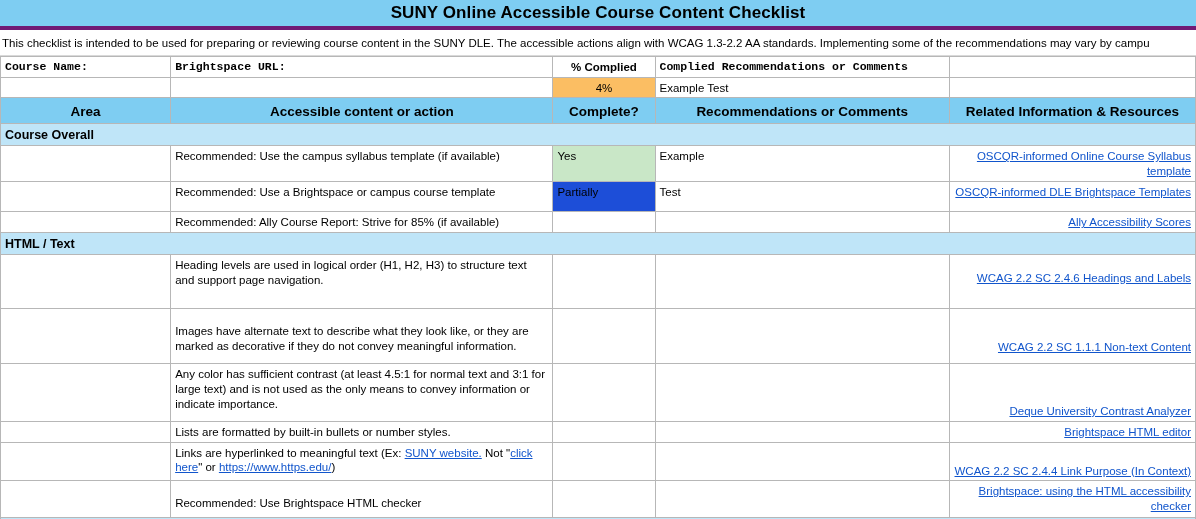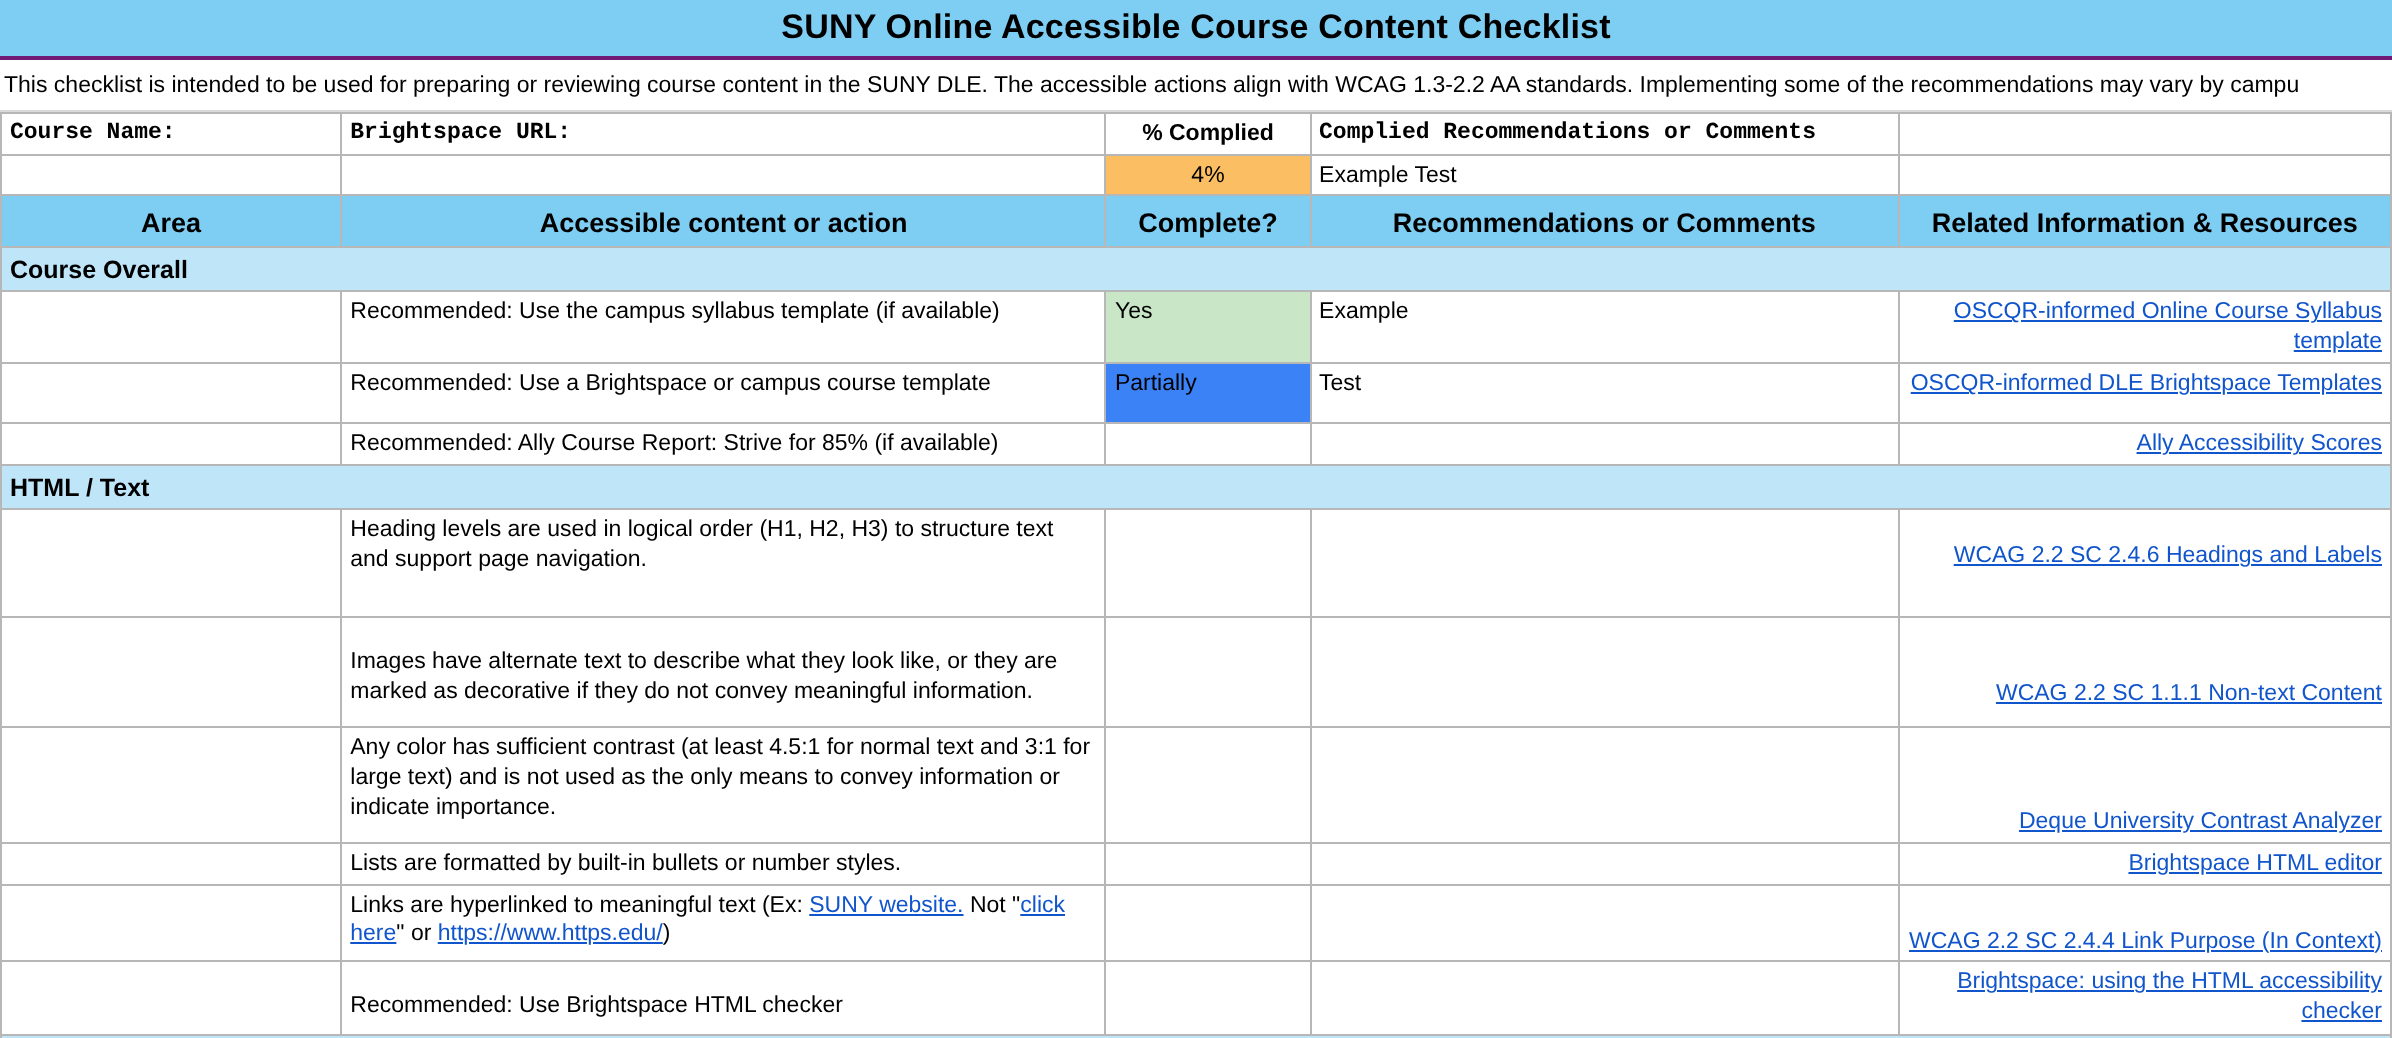--- a/index.html
+++ b/index.html
@@ -15,21 +15,21 @@
     position: relative;
     overflow: hidden;
     background: #ffffff;
   }
   .title-bar {
     height: 30px;
     background: #7ecdf2;
     display: flex;
     align-items: center;
     justify-content: center;
-    border-bottom: 2px solid #701a75;
+    border-bottom: 4px solid #701a75;
   }
   .title-bar .title {
     font-size: 17px;
     font-weight: bold;
     color: #000000;
     letter-spacing: 0.1px;
   }
   .intro-row {
     height: 26px;
     display: flex;
@@ -94,21 +94,21 @@
   }
   tr.section td {
     background: #bfe5f8;
     font-size: 12.5px;
     font-weight: bold;
     height: 22px;
     vertical-align: middle;
     padding-top: 2px;
   }
   td.status-yes { background: #c9e7c7; }
-  td.status-partially { background: #3b82f6; }
+  td.status-partially { background: #1d4ed8; }
 
   a.link {
     color: #1155cc;
     text-decoration: underline;
     cursor: pointer;
   }
   td.resources { padding-top: 3px; text-align: right; }
   .res-line { display: block; }
   .res-spacer { display: block; height: 13px; }
   .cell-pad-top { display: block; padding-top: 12px; }

